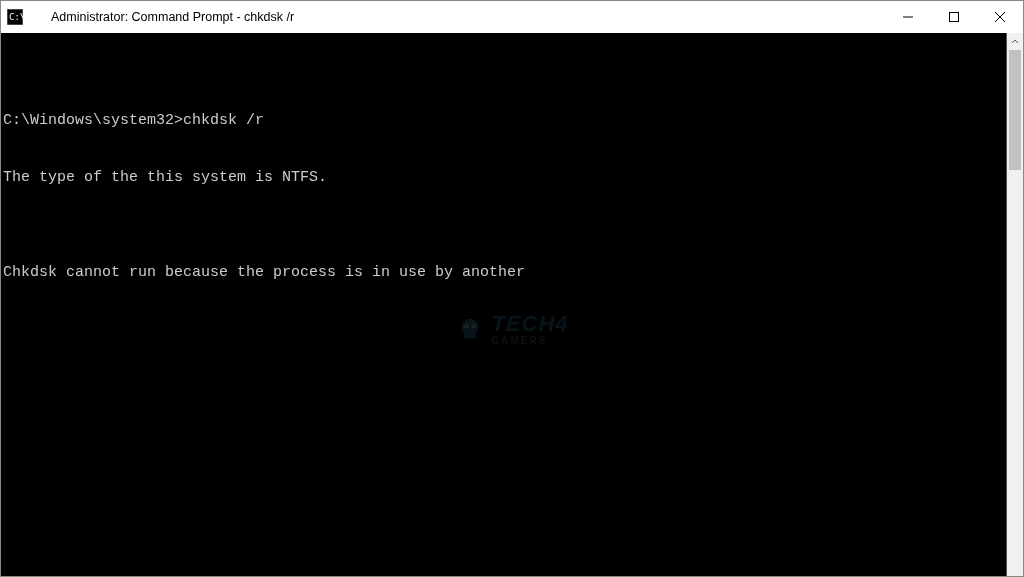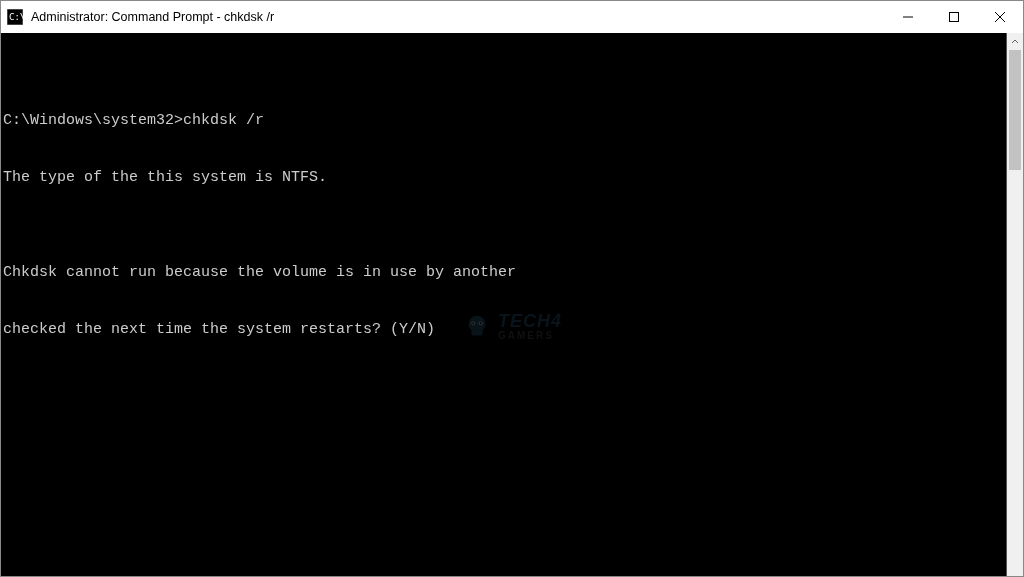--- a/index.html
+++ b/index.html
@@ -25,21 +25,21 @@
     color: #000;
     font-size: 12.5px;
     user-select: none;
   }
   .titlebar .app-icon {
     width: 16px; height: 16px;
     margin-right: 8px;
     display: flex; align-items: center; justify-content: center;
   }
   .titlebar .app-icon svg { width: 16px; height: 16px; }
-  .titlebar .title-text { flex: 0 0 auto; }
+  .titlebar .title-text { flex: 0 0 auto; margin-left: 20px; }
   .titlebar .spacer { flex: 1 1 auto; }
   .titlebar .win-btn {
     width: 46px; height: 32px;
     display: flex; align-items: center; justify-content: center;
     font-size: 10px;
     color: #000;
   }
 
   .terminal-wrap {
     flex: 1 1 auto;
@@ -85,21 +85,21 @@
     top: 278px; left: 0; right: 0;
     display: flex; align-items: center; justify-content: center;
     pointer-events: none;
     opacity: 0.18;
   }
   .watermark .wm-inner { display: flex; align-items: center; gap: 6px; }
   .watermark .wm-text {
     font-family: Arial, sans-serif;
     font-weight: 900;
     font-style: italic;
-    font-size: 18px;
+    font-size: 22px;
     color: #2f6f8f;
     letter-spacing: 1px;
   }
   .watermark .wm-sub {
     display: block;
     font-size: 10px;
     font-weight: 700;
     letter-spacing: 2px;
     color: #5a5a5a;
     font-style: normal;
@@ -139,22 +139,21 @@
         </svg>
     </div>
   </div>
 
   <div class="terminal-wrap">
     <div class="terminal">
       <span class="line"></span>
       <span class="prompt-line">C:\Windows\system32&gt;chkdsk /r</span>
       <span class="line">The type of the this system is NTFS.</span>
       <span class="line"></span>
-      <span class="line">Chkdsk cannot run because the volume is in use by another</span>
-      <span class="line">checked the next time the system restarts? (Y/N)</span>
+      <span class="line">Chkdsk cannot run because the process is in use by another</span>
     </div>
 
     <div class="scrollbar">
       <div class="arrow">
         <svg width="8" height="8" viewBox="0 0 8 8">
             <polyline points="1,5 4,2 7,5" fill="none" stroke="#606060" stroke-width="1"></polyline>
           </svg>
       </div>
       <div class="track">
         <div class="thumb"></div>

